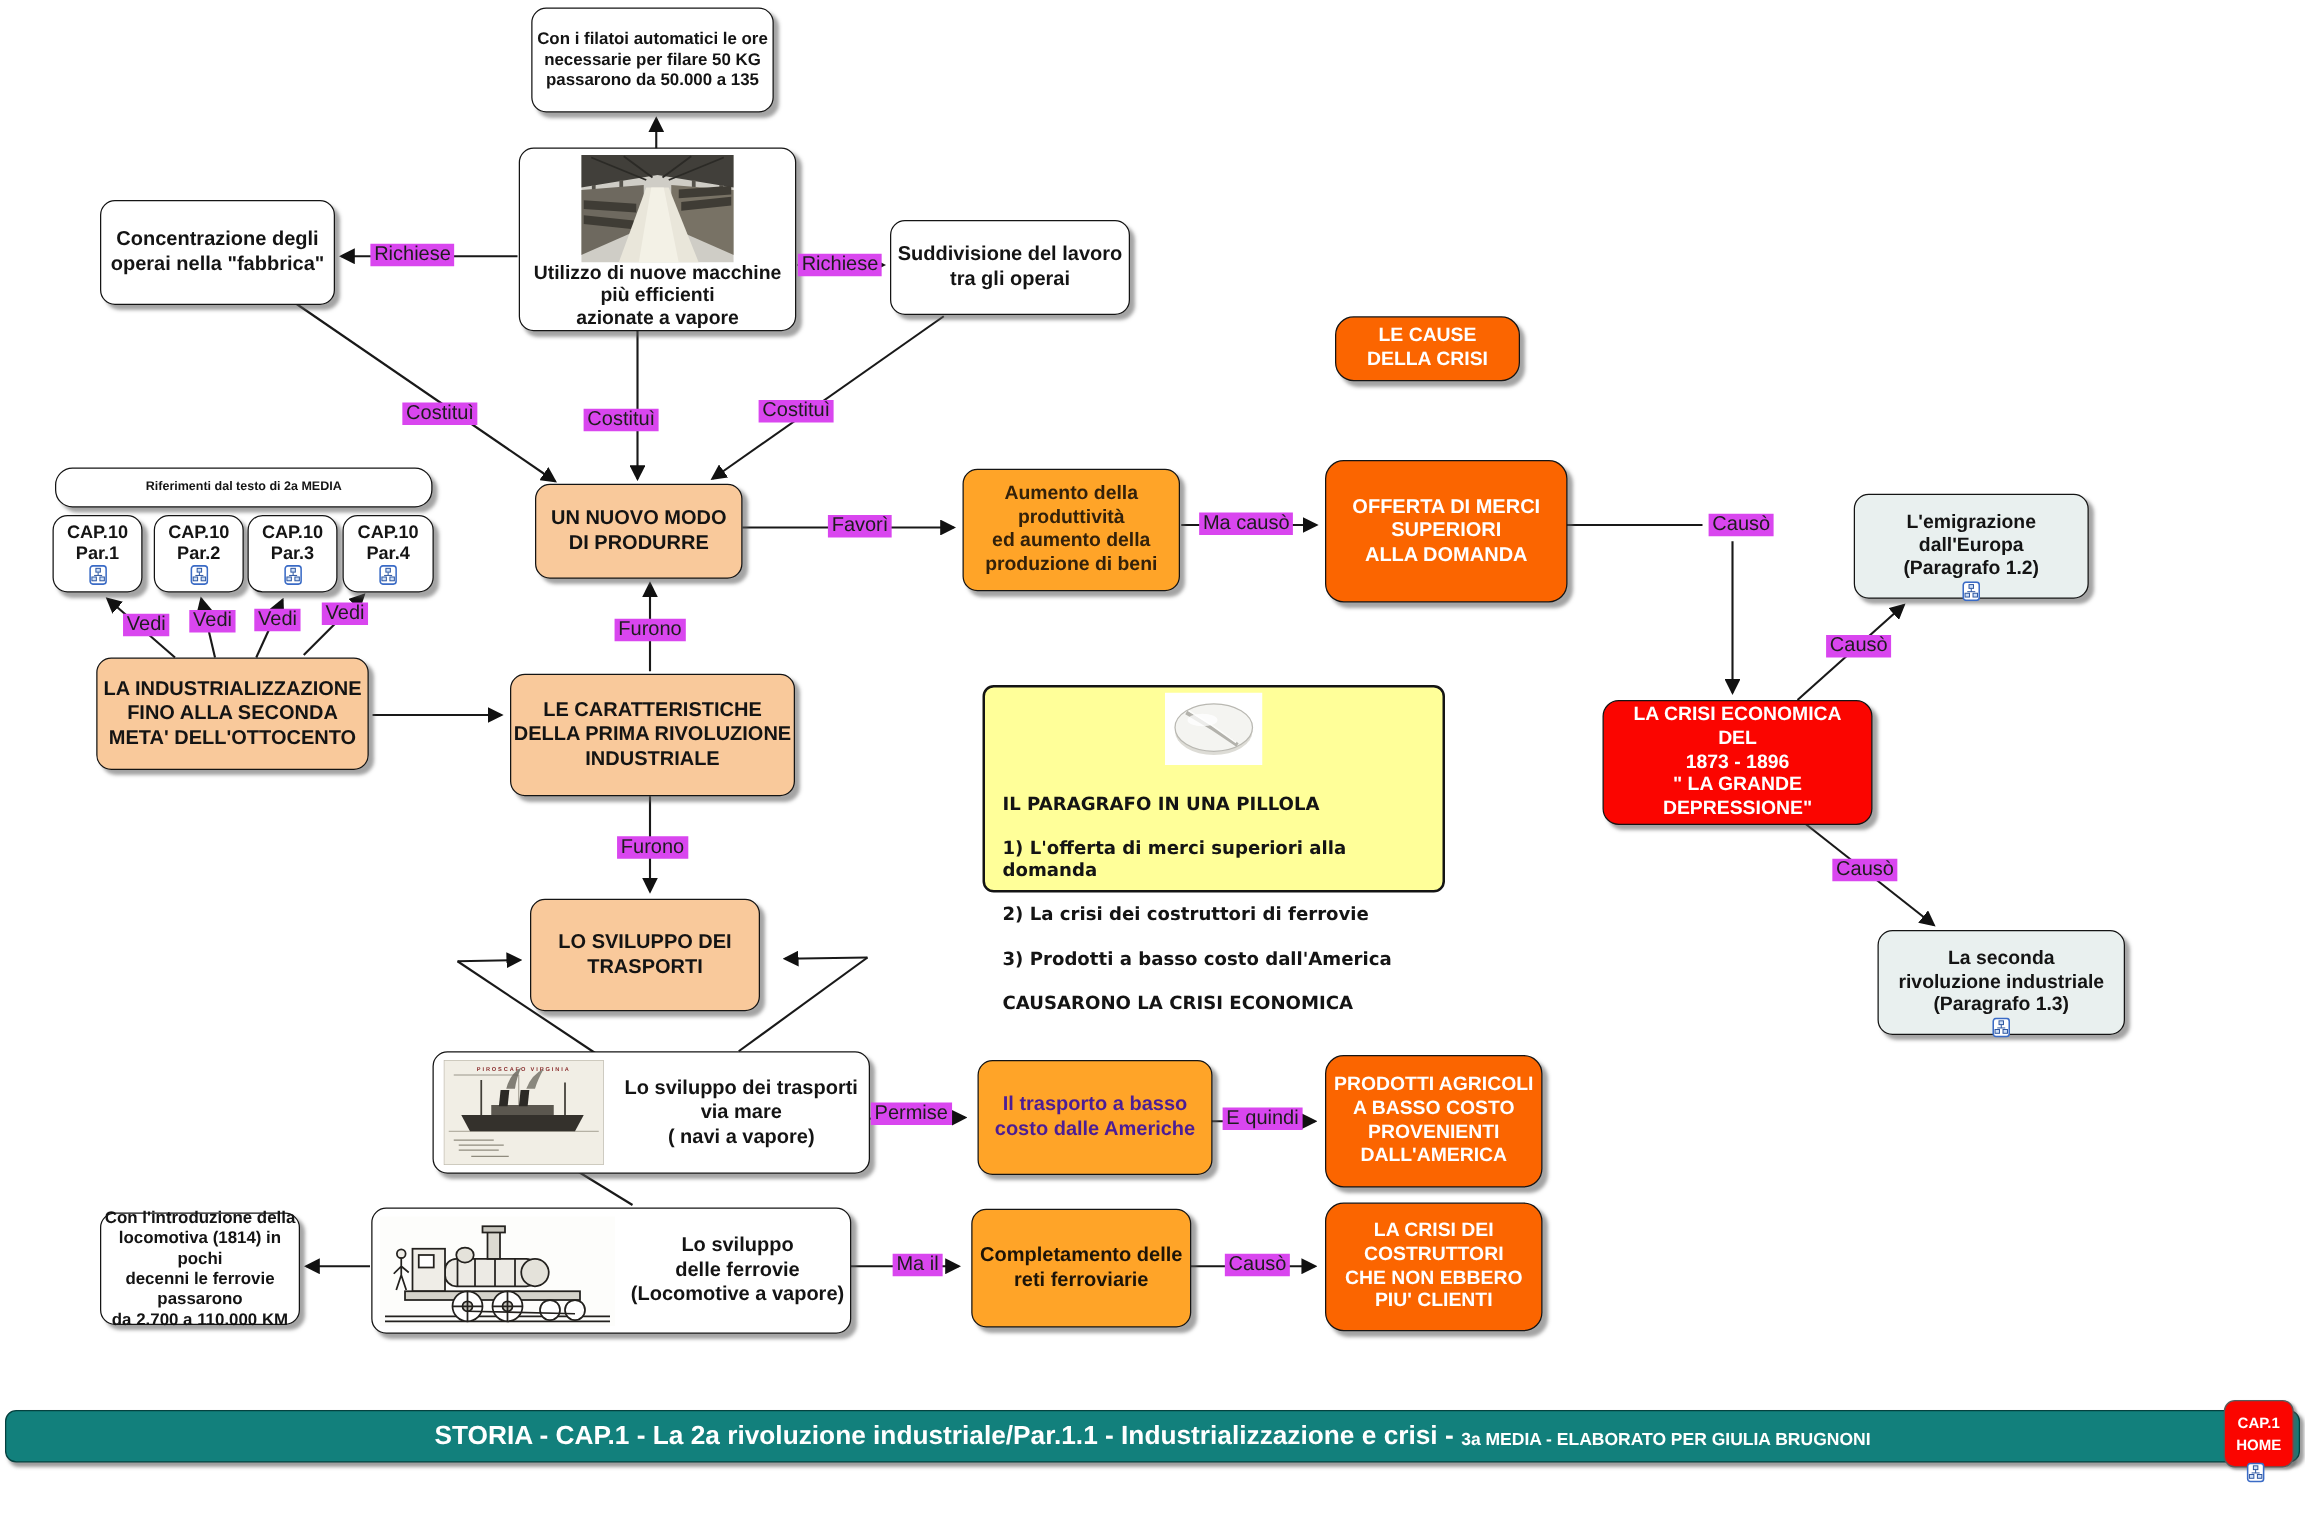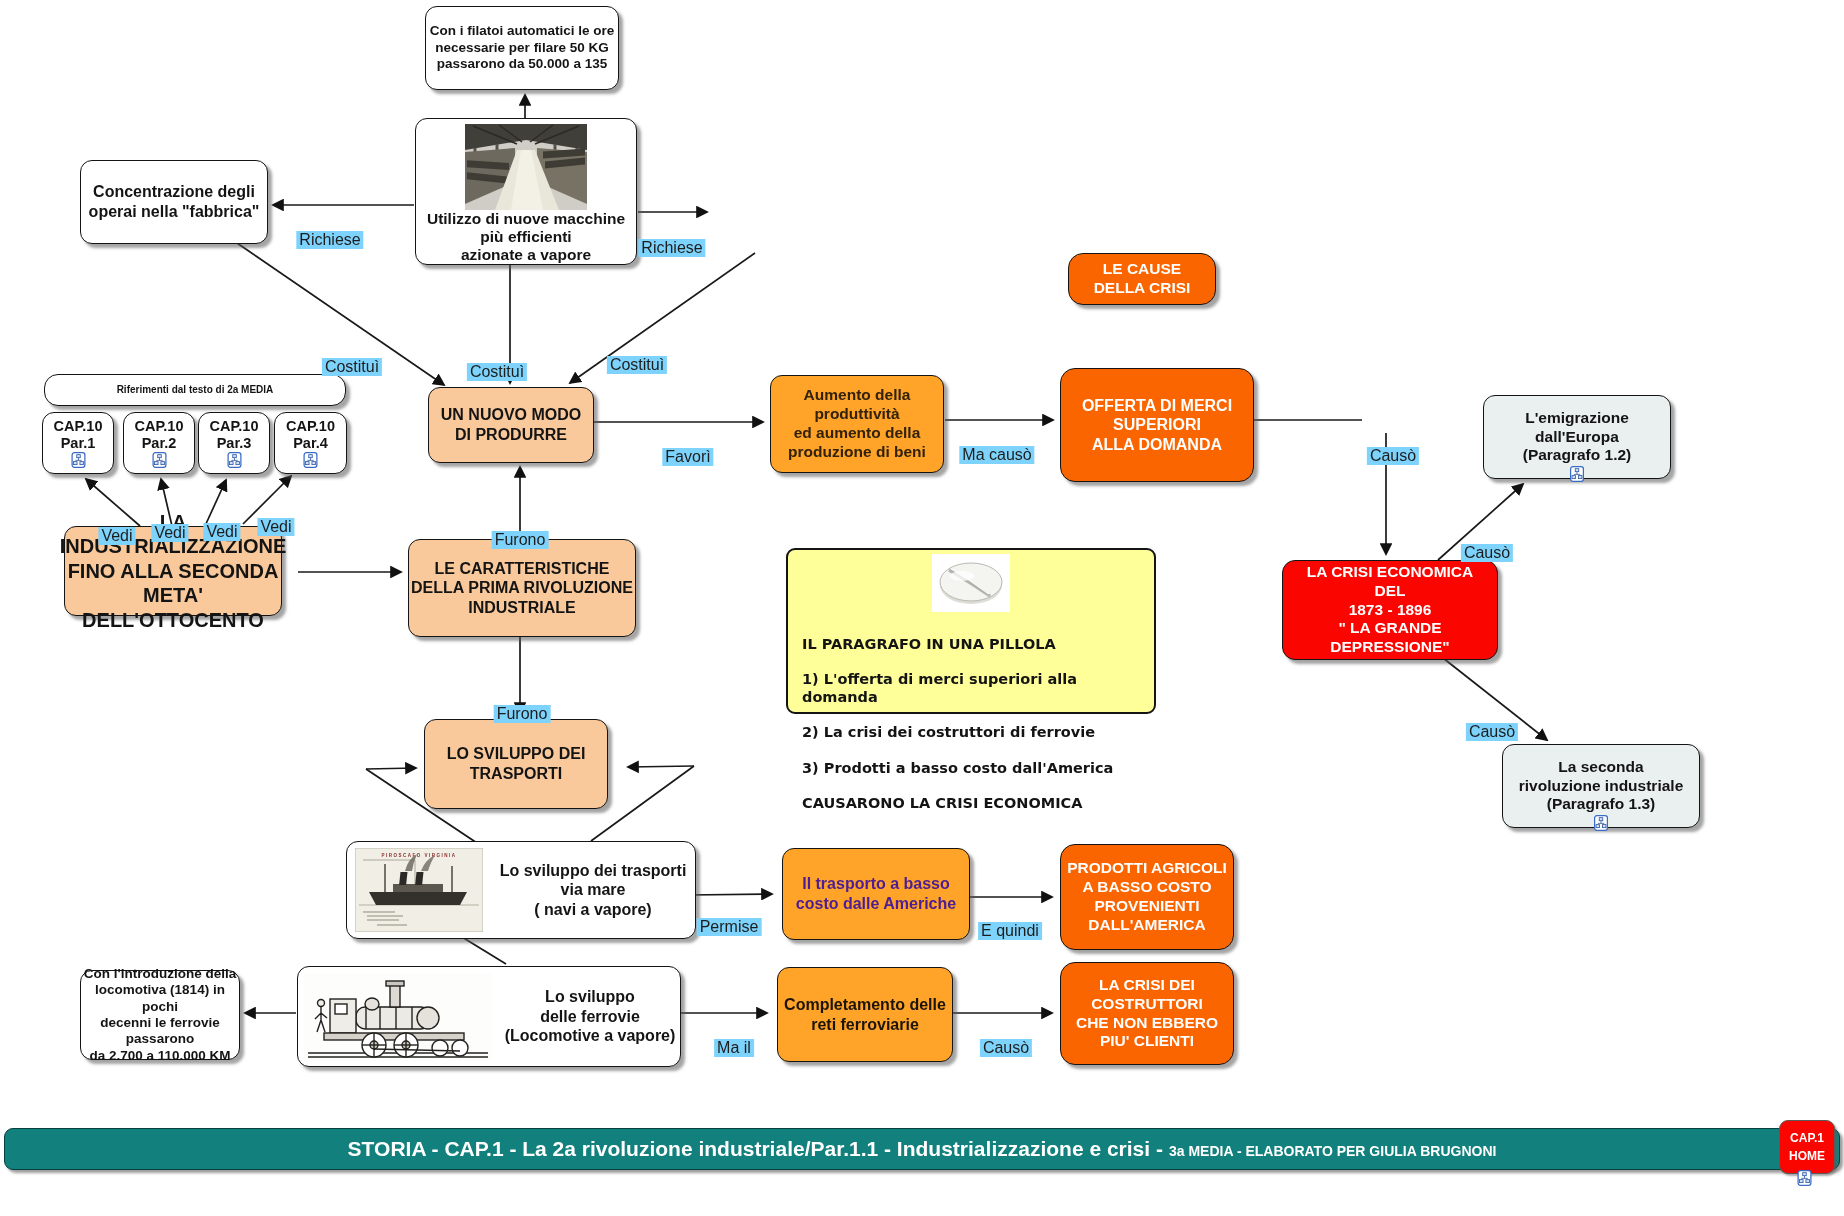--- a/index.html
+++ b/index.html
@@ -9,22 +9,22 @@
   .node{position:absolute;z-index:2;border:1.6px solid #141414;border-radius:12px;
         background:#fff;display:flex;flex-direction:column;align-items:center;justify-content:center;
         text-align:center;font-weight:bold;color:#141414;white-space:pre-line;
         box-shadow:4px 4px 3px rgba(90,90,90,.55);line-height:1.22;}
   .peach{background:var(--peach,#F9C99B);}
   .orange{background:var(--orange,#FFA428);}
   .dorange{background:var(--dark-orange,#FB6500);color:#fff;border-radius:15px;}
   .red{background:var(--red,#FC0000);color:#fff;border-radius:13px;}
   .bluegray{background:var(--bluegray,#E9F0EF);}
   .yellow{background:var(--yellow,#FFFF99);border-radius:9px;}
-  .elabel{position:absolute;z-index:3;transform:translate(-50%,-50%);background:#7dd3fc;
-          padding:0 3px;font-size:16px;color:#1d1d1d;white-space:nowrap;z-index:3;margin-top:36px;}
+  .elabel{position:absolute;z-index:3;transform:translate(-50%,-50%);background:#d946ef;
+          padding:0 3px;font-size:16px;color:#1d1d1d;white-space:nowrap;z-index:3;}
   .rowbox{flex-direction:row;gap:8px;}
   .imgwrap{flex:0 0 auto;display:flex;align-items:center;justify-content:center;}
   .sitemap-badge{position:absolute;left:50%;transform:translateX(-50%);z-index:4;display:block;}
   .footer-bar{position:absolute;z-index:2;background:var(--teal,#12807C);border:1.5px solid #05413F;
               border-radius:9px;box-shadow:3px 3px 3px rgba(90,90,90,.6);
               display:flex;align-items:center;justify-content:center;color:#fff;}
   .footer-bar .big{font-size:21px;font-weight:bold;}
   .footer-bar .small{font-size:14px;font-weight:bold;margin-left:6px;padding-top:4px;}
   .home-btn{position:absolute;z-index:5;background:var(--red,#FC0000);border:1.6px solid #5a5a5a;
             border-radius:9px;color:#fff;font-weight:bold;font-size:12px;line-height:1.5;
@@ -130,20 +130,22 @@
       </svg>
     </span>
     <span>Utilizzo di nuove macchine
 più efficienti
 azionate a vapore</span>
   </div>
 
   <div class="node" style="left:80px;top:160px;width:186px;height:82px;font-size:16px">Concentrazione degli
 operai nella "fabbrica"</div>
 
+  <div class="node" style="left:712px;top:176px;width:190px;height:74px;font-size:16px">Suddivisione del lavoro
+tra gli operai</div>
 
   <div class="node dorange" style="left:1068px;top:253px;width:146px;height:50px;font-size:15.5px">LE CAUSE
 DELLA CRISI</div>
 
   <div class="node peach" style="left:428px;top:387px;width:164px;height:74px;font-size:16px">UN NUOVO MODO
 DI PRODURRE</div>
 
   <div class="node" style="left:44px;top:374px;width:300px;height:30px;font-size:10px;border-radius:14px">Riferimenti dal testo di 2a MEDIA</div>
 
   <div class="node" style="left:42px;top:412px;width:70px;height:60px;font-size:14.5px;line-height:1.2">
@@ -188,21 +190,21 @@
     <svg width="15" height="16" viewBox="0 0 16 18">
         <rect x="0.8" y="0.8" width="14.4" height="16.4" rx="2.5" fill="#fff" stroke="#3A6BC6" stroke-width="1.4"></rect>
         <rect x="6" y="3" width="4" height="3.4" fill="#cfe0f7" stroke="#2d56a0" stroke-width="0.9"></rect>
         <line x1="8" y1="6.6" x2="8" y2="9.4" stroke="#2d56a0" stroke-width="0.9"></line>
         <line x1="4.4" y1="9.4" x2="11.6" y2="9.4" stroke="#2d56a0" stroke-width="0.9"></line>
         <rect x="2.4" y="10.8" width="4" height="3.4" fill="#cfe0f7" stroke="#2d56a0" stroke-width="0.9"></rect>
         <rect x="9.6" y="10.8" width="4" height="3.4" fill="#cfe0f7" stroke="#2d56a0" stroke-width="0.9"></rect>
       </svg>
   </div>
 
-  <div class="node peach" style="left:64px;top:526px;width:216px;height:88px;font-size:20px">LA INDUSTRIALIZZAZIONE
+  <div class="node peach" style="left:77px;top:526px;width:216px;height:88px;font-size:16px">LA INDUSTRIALIZZAZIONE
 FINO ALLA SECONDA
 META' DELL'OTTOCENTO</div>
 
   <div class="node peach" style="left:408px;top:539px;width:226px;height:96px;font-size:16px">LE CARATTERISTICHE
 DELLA PRIMA RIVOLUZIONE
 INDUSTRIALE</div>
 
   <div class="node dorange" style="left:1060px;top:368px;width:192px;height:112px;font-size:16px">OFFERTA DI MERCI
 SUPERIORI
 ALLA DOMANDA</div>

